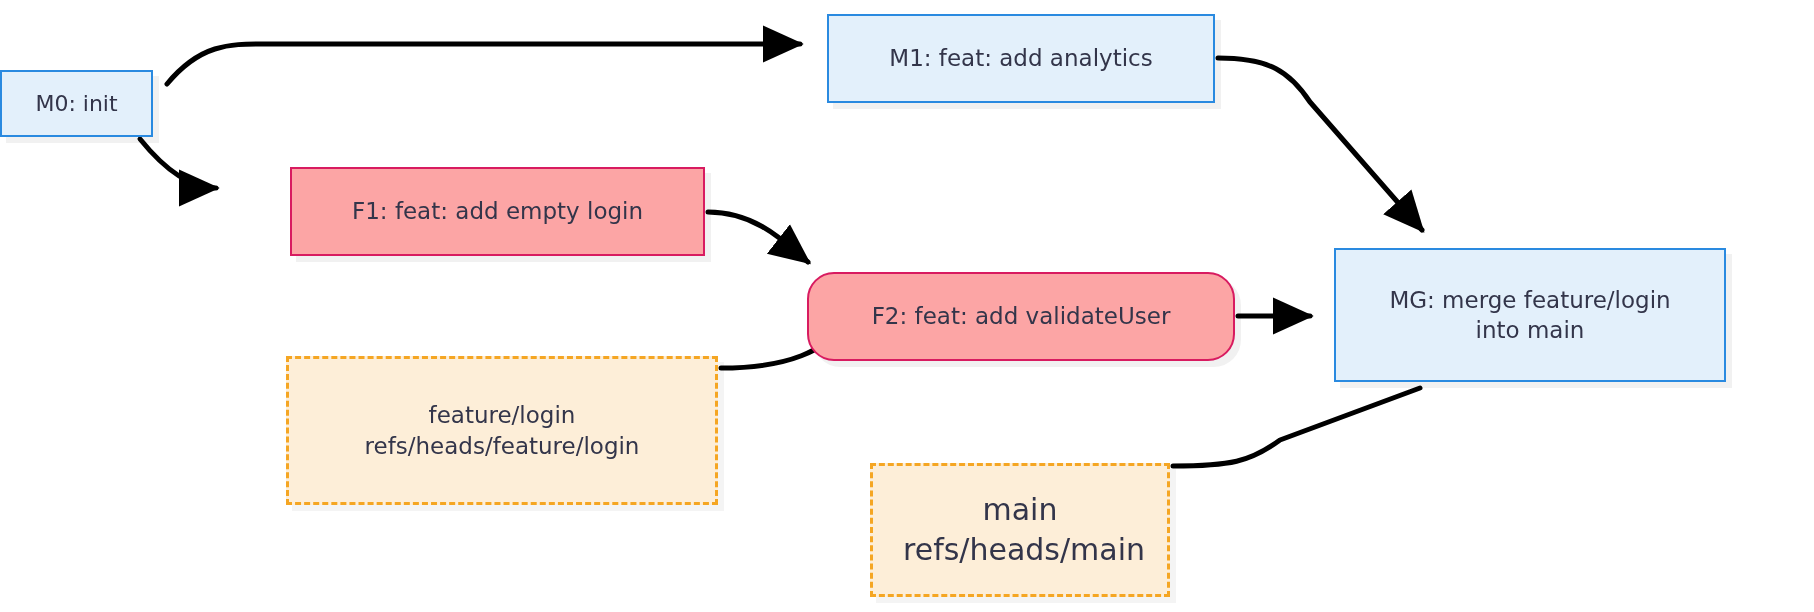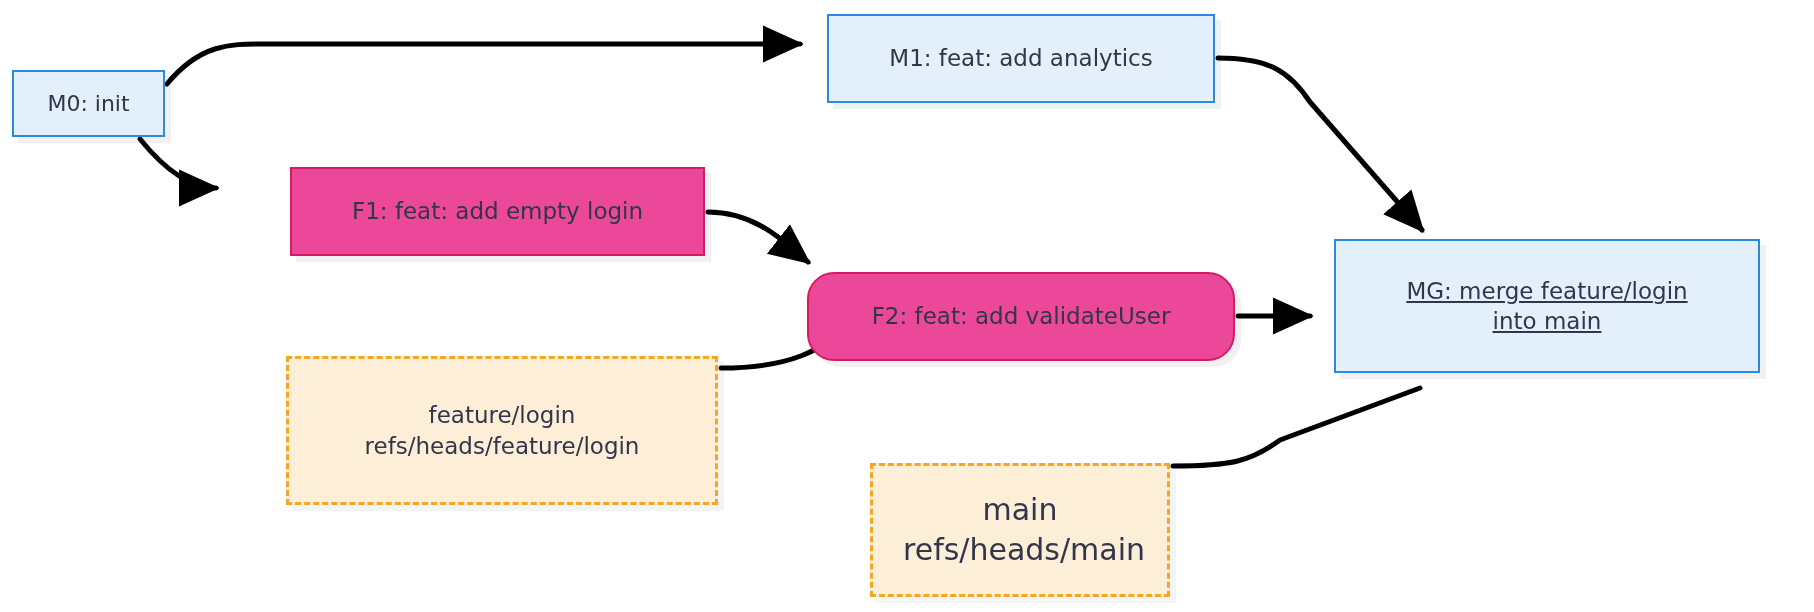--- a/index.html
+++ b/index.html
@@ -37,21 +37,21 @@
     color: #333344;
     white-space: pre-line;
     box-shadow: 6px 6px 0 0 rgba(0,0,0,0.055);
   }
   .node-commit-main {
     background: #e3f0fb;
     border: 2px solid #2a8ae0;
     color: #33354a;
   }
   .node-commit-feature {
-    background: #ec4899;
+    background: #fca5a5;
     border: 2px solid #d81b60;
     color: #33354a;
   }
   .node-ref {
     background: #fdeed8;
     border: 3px dashed #f5a623;
     color: #33354a;
     box-shadow: 6px 6px 0 0 rgba(0,0,0,0.045);
   }
   .node-label {
@@ -77,25 +77,25 @@
         <path d="M 140,139 C 165,170 190,188 216,188" fill="none" stroke="#000000" stroke-width="5" stroke-linecap="round" stroke-linejoin="round" marker-end="url(#arrow)"></path>
         <path d="M 708,212 C 760,212 790,248 808,262" fill="none" stroke="#000000" stroke-width="5" stroke-linecap="round" stroke-linejoin="round" marker-end="url(#arrow)"></path>
         <path d="M 1238,316 L 1310,316" fill="none" stroke="#000000" stroke-width="5" stroke-linecap="round" stroke-linejoin="round" marker-end="url(#arrow)"></path>
         <path d="M 1218,58 C 1270,58 1290,72 1310,102 L 1422,230" fill="none" stroke="#000000" stroke-width="5" stroke-linecap="round" stroke-linejoin="round" marker-end="url(#arrow)"></path>
         <path d="M 721,368 C 790,368 820,352 860,318" fill="none" stroke="#000000" stroke-width="5" stroke-linecap="round" stroke-linejoin="round"></path>
         <path d="M 1173,466 C 1230,466 1250,462 1280,440 L 1420,388" fill="none" stroke="#000000" stroke-width="5" stroke-linecap="round" stroke-linejoin="round"></path>
       </g>
   </svg>
 
   <div id="nodes-group">
-      <div class="node node-commit-main" style="left: 12px; top: 70px; width: 153px; height: 67px; font-size: 22px;"><span class="node-label">M0: init</span></div>
+      <div class="node node-commit-main" style="left: 0; top: 70px; width: 153px; height: 67px; font-size: 22px;"><span class="node-label">M0: init</span></div>
       <div class="node node-commit-main" style="left: 827px; top: 14px; width: 388px; height: 89px; font-size: 23px;"><span class="node-label">M1: feat: add analytics</span></div>
       <div class="node node-commit-feature" style="left: 290px; top: 167px; width: 415px; height: 89px; font-size: 23px;"><span class="node-label">F1: feat: add empty login</span></div>
       <div class="node node-commit-feature" style="left: 807px; top: 272px; width: 428px; height: 89px; font-size: 23px; border-radius: 27px;"><span class="node-label">F2: feat: add validateUser</span></div>
-      <div class="node node-commit-main" style="left: 1334px; top: 239px; width: 426px; height: 134px; font-size: 23px; text-decoration: underline;"><span class="node-label">MG: merge feature/login
+      <div class="node node-commit-main" style="left: 1334px; top: 248px; width: 392px; height: 134px; font-size: 23px;"><span class="node-label">MG: merge feature/login
 into main</span></div>
       <div class="node node-ref" style="left: 286px; top: 356px; width: 432px; height: 149px; font-size: 23px;"><span class="node-label">feature/login
 refs/heads/feature/login</span></div>
       <div class="node node-ref" style="left: 870px; top: 463px; width: 300px; height: 134px; font-size: 30px;"><span class="node-label">main
 refs/heads/main</span></div>
     </div>
 
 </div>
 
 </body></html>

